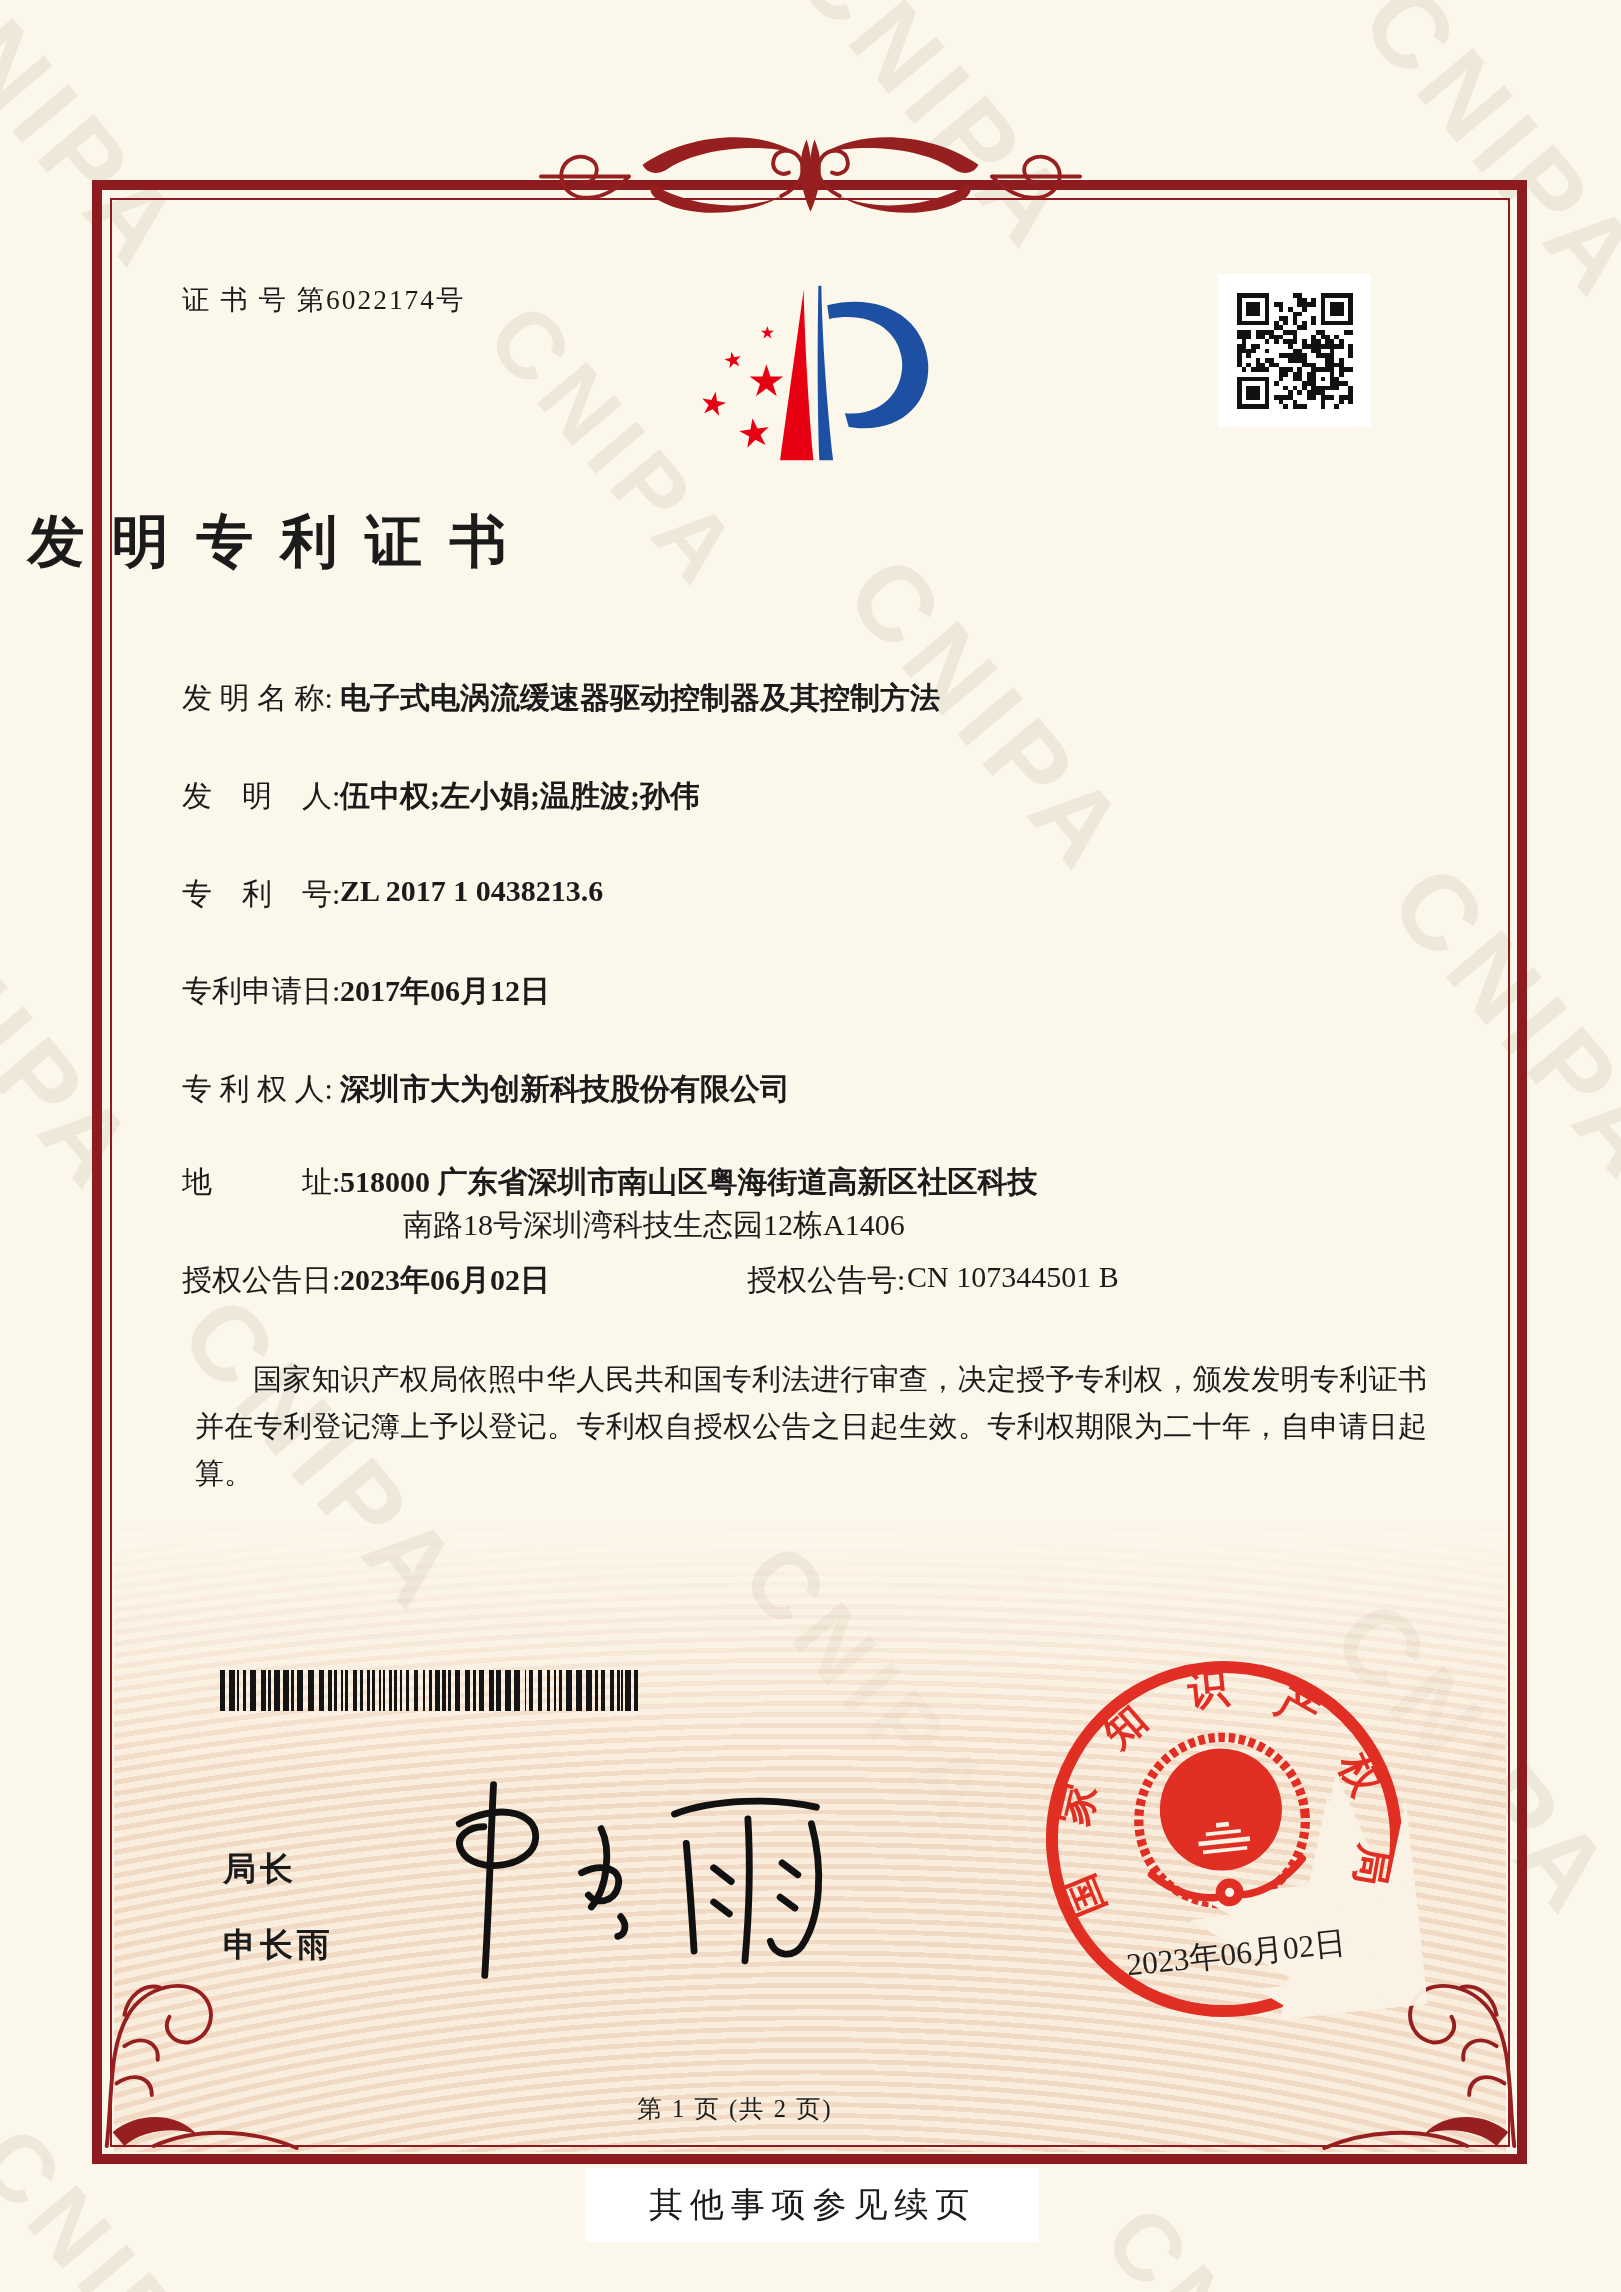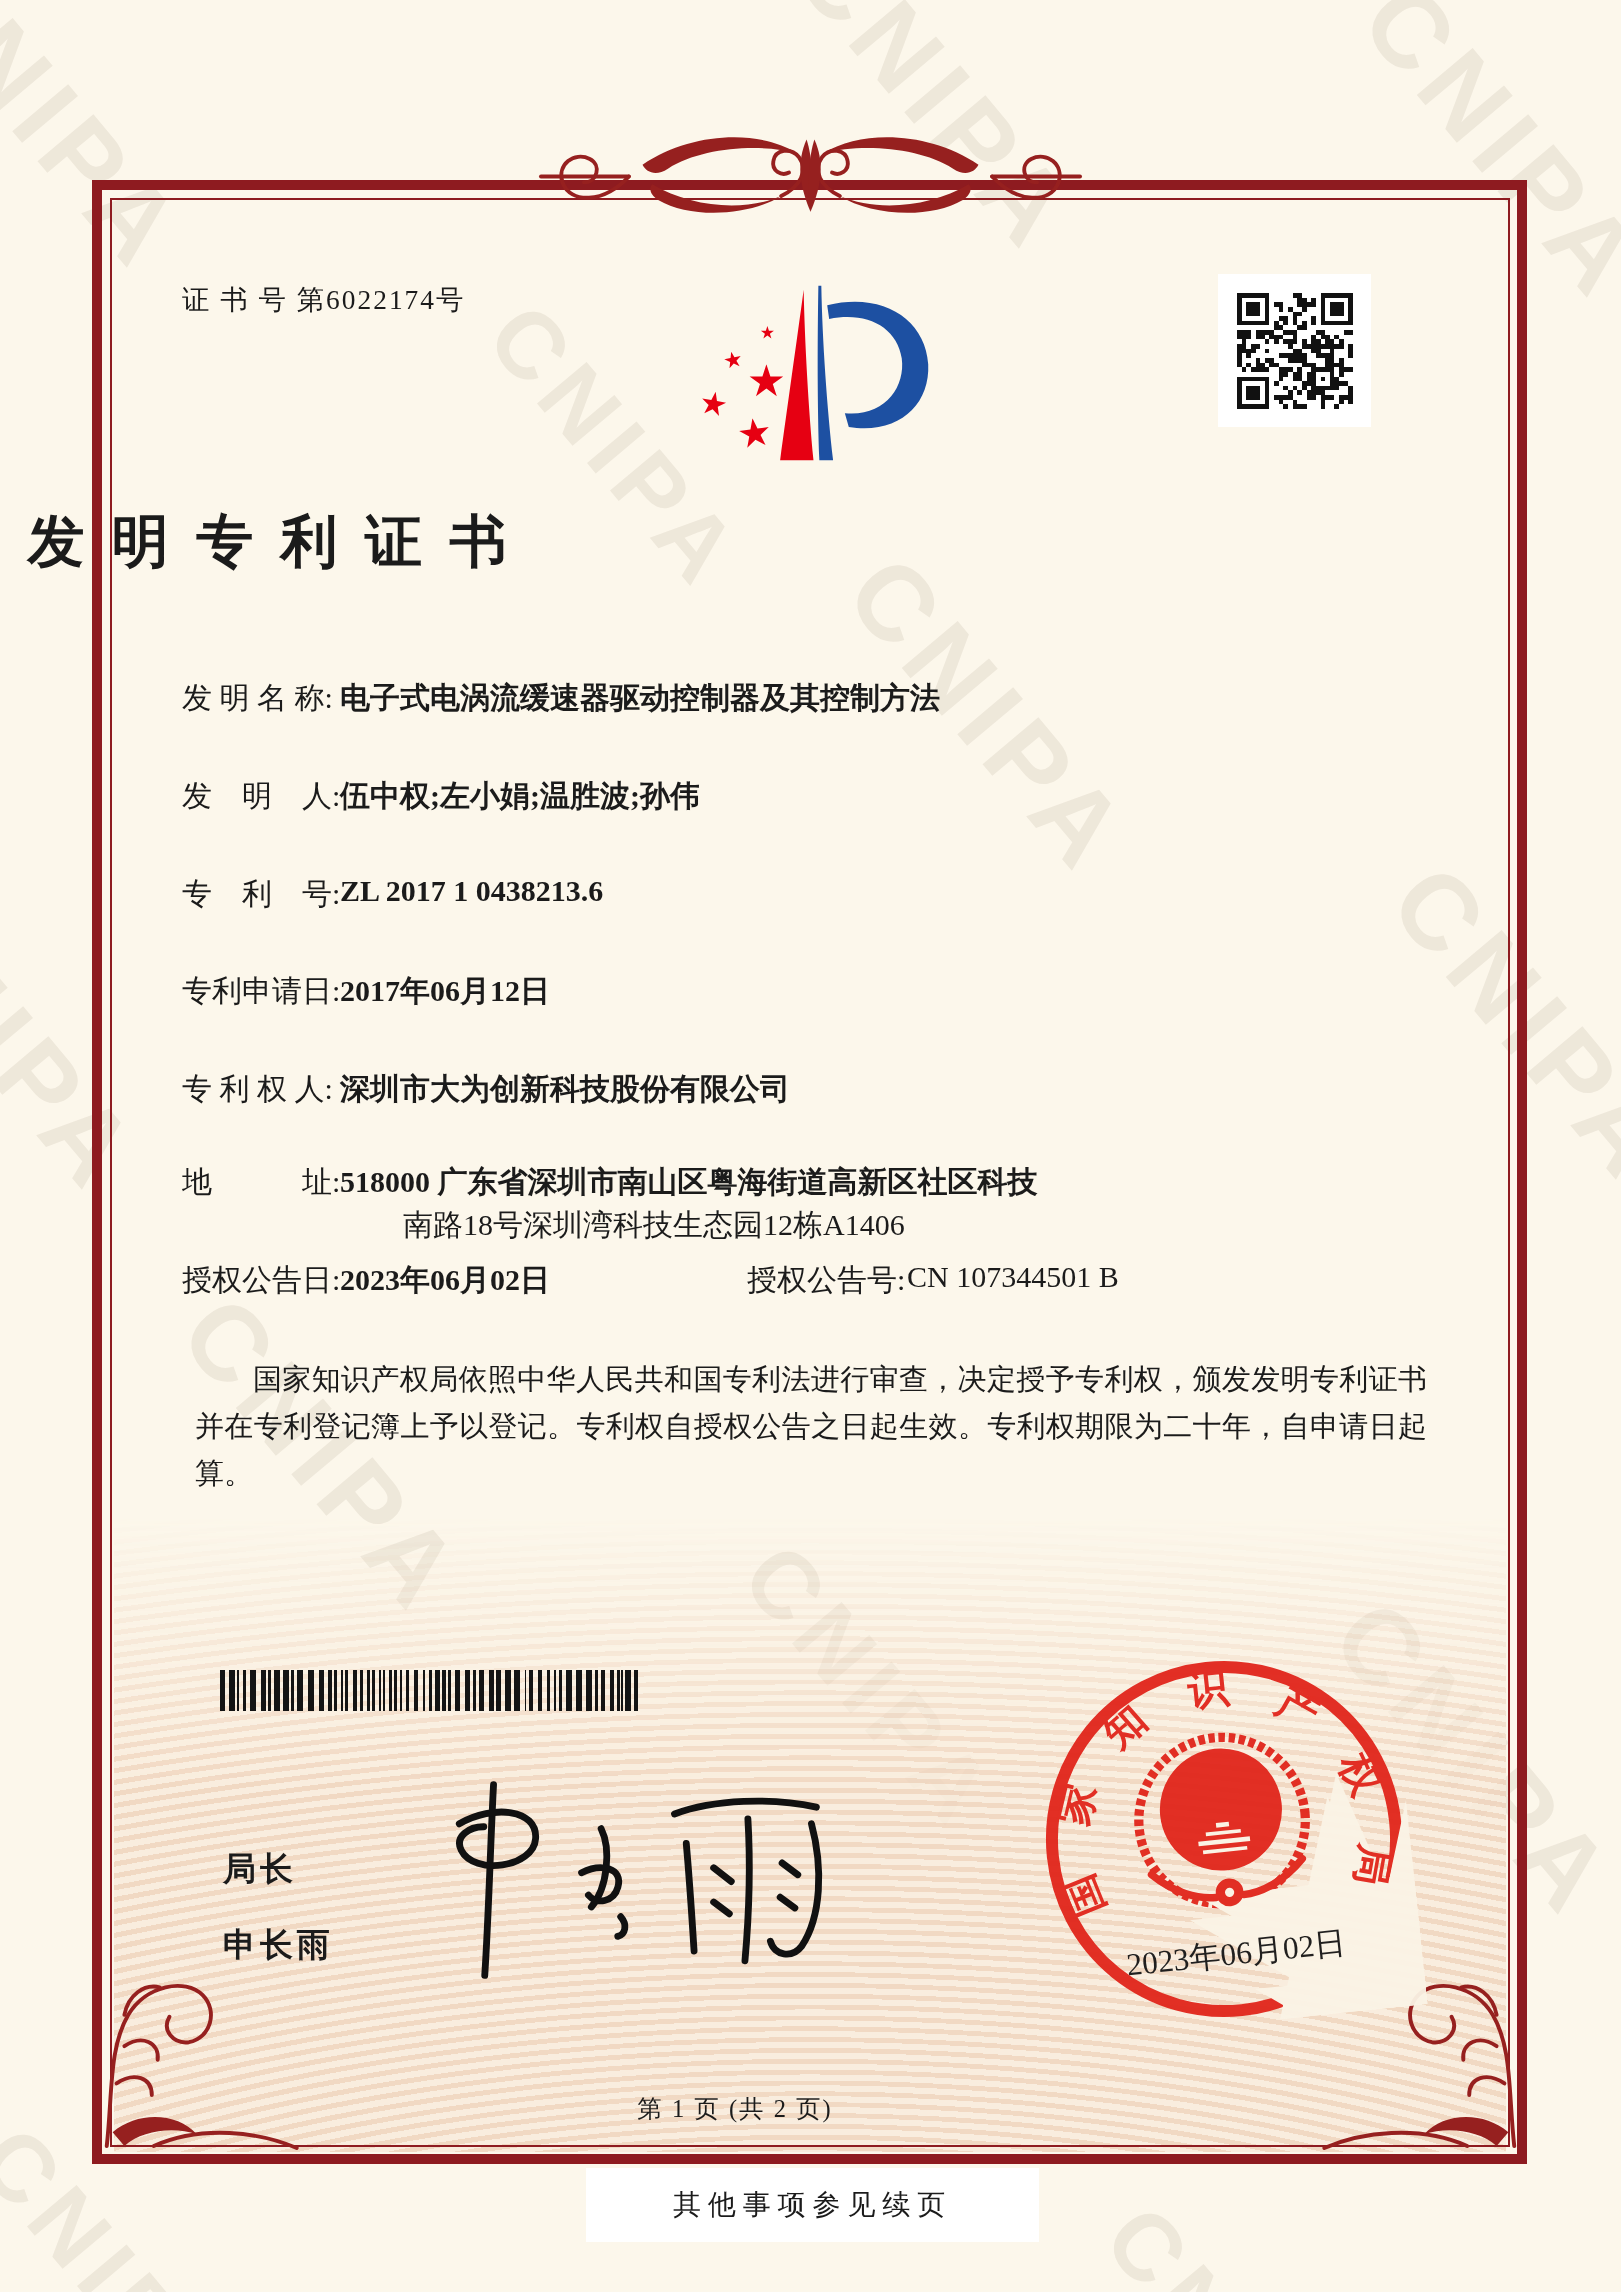--- a/index.html
+++ b/index.html
@@ -56,21 +56,21 @@
   .seal-ring{fill:none;stroke:#e1251b;stroke-width:13;}
   .seal-char{font-size:44px;font-weight:bold;fill:#e1251b;text-anchor:middle;
              font-family:"Liberation Serif","DejaVu Serif",serif;}
   .emb-red{fill:#e1251b;}
   .emb-paper{fill:#fbf4e6;}
   .wreath{fill:none;stroke:#e1251b;stroke-width:10;stroke-dasharray:7 4;}
   .seal-date{font-size:34px;fill:#161616;text-anchor:middle;font-family:"Liberation Serif",serif;}
   .page-num{left:0;top:2092px;width:1470px;text-align:center;font-size:24.5px;letter-spacing:2px;}
   .cont-strip{left:586px;top:2168px;width:453px;height:74px;background:#ffffff;}
   .cont-note{left:586px;top:2168px;width:453px;height:52px;line-height:74px;text-align:center;
-             font-size:28px;letter-spacing:6.9px;}
+             font-size:34px;letter-spacing:6.9px;}
   
   .orn-stroke{stroke:#96201f;stroke-width:4;fill:none;stroke-linecap:round;}
   .orn-fill{fill:#96201f;stroke:none;}
   .orn-top{left:534px;top:114px;width:553px;height:125px;}
   .orn-corner{width:235px;height:253px;top:1901px;}
   .orn-left{left:95px;}
   .orn-right{left:1291px;transform:scaleX(-1);}
   .logo{left:635px;top:272px;width:304px;height:206px;}
 </style>
 </head>

